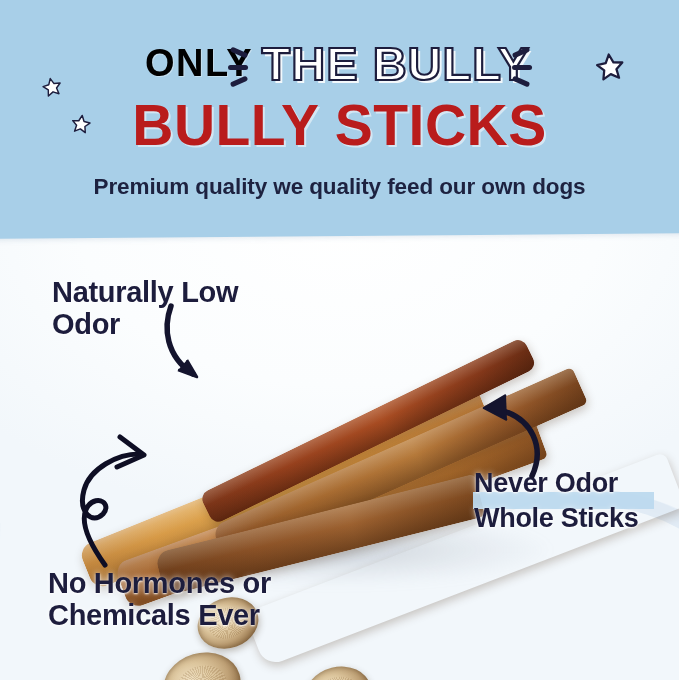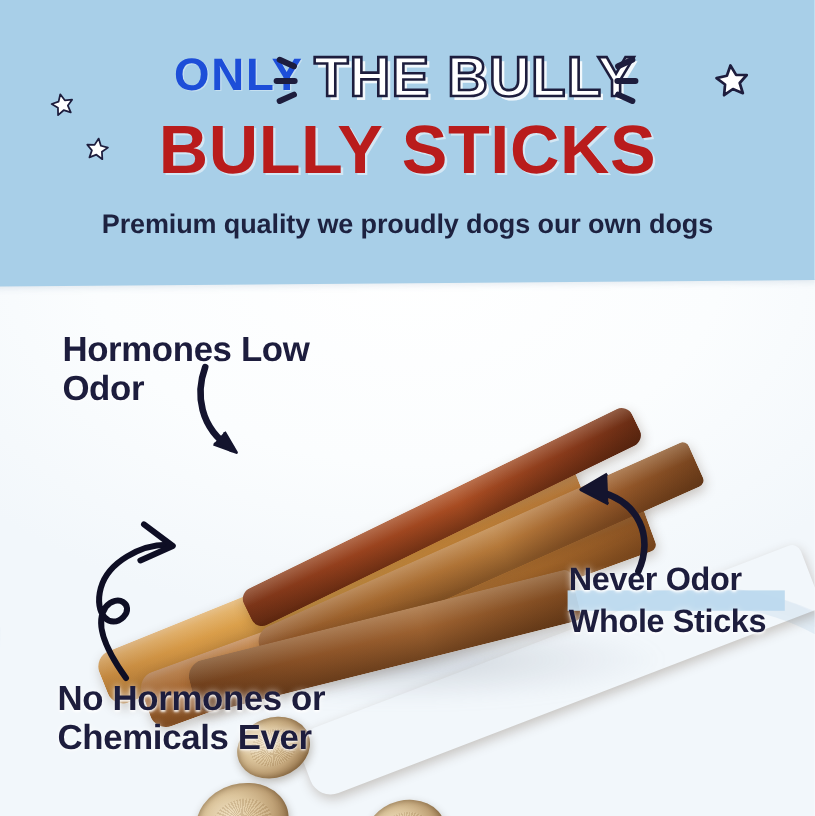--- a/index.html
+++ b/index.html
@@ -199,21 +199,21 @@
     width: 679px;
     text-align: center;
     white-space: nowrap;
   }
   .w-only {
     display: inline-block;
     vertical-align: middle;
     font-size: 38px;
     font-weight: 900;
     letter-spacing: 1.5px;
-    color: #1d4ed8;
+    color: #000000;
     text-shadow: 1px 1px 0 rgba(255,255,255,.35);
   }
   .w-thebest {
     display: inline-block;
     vertical-align: middle;
     font-size: 47px;
     font-weight: 900;
     letter-spacing: 1px;
     color: #ffffff;
     -webkit-text-stroke: 2.2px #1d1d3d;
@@ -354,42 +354,42 @@
           <span></span>
           <span></span>
       </div>
       <div class="burst right">
         <span></span>
           <span></span>
           <span></span>
       </div>
 
       <div class="line-bully">BULLY STICKS</div>
-      <div class="line-sub">Premium quality we proudly dogs our own dogs</div>
+      <div class="line-sub">Premium quality we quality feed our own dogs</div>
 
       <div class="star s-a">
         <svg width="22" height="22" viewBox="0 0 24 24">
           <path d="M12 2.6l2.9 6.2 6.6.8-4.9 4.5 1.3 6.6L12 17.4 6.1 20.7l1.3-6.6L2.5 9.6l6.6-.8z" fill="#ffffff" stroke="#1d1d3d" stroke-width="1.6" stroke-linejoin="round"></path>
         </svg>
       </div>
       <div class="star s-b">
         <svg width="22" height="22" viewBox="0 0 24 24">
           <path d="M12 2.6l2.9 6.2 6.6.8-4.9 4.5 1.3 6.6L12 17.4 6.1 20.7l1.3-6.6L2.5 9.6l6.6-.8z" fill="#ffffff" stroke="#1d1d3d" stroke-width="1.6" stroke-linejoin="round"></path>
         </svg>
       </div>
       <div class="star s-c">
         <svg width="32" height="32" viewBox="0 0 24 24">
           <path d="M12 2.6l2.9 6.2 6.6.8-4.9 4.5 1.3 6.6L12 17.4 6.1 20.7l1.3-6.6L2.5 9.6l6.6-.8z" fill="#ffffff" stroke="#1d1d3d" stroke-width="1.7" stroke-linejoin="round"></path>
         </svg>
       </div>
 
     </div>
   </div>
 
-  <div class="callout low-odor">Hormones Low
+  <div class="callout low-odor">Naturally Low
 Odor</div>
   <div class="arrow a-low">
     <svg width="80" height="90" viewBox="0 0 80 90">
       <path d="M11 6 C3 28, 6 56, 33 74" fill="none" stroke="#14142e" stroke-width="5.5" stroke-linecap="round"></path>
       <path d="M18 70 L37 77 L27 60" fill="#14142e" stroke="#14142e" stroke-width="2.5" stroke-linejoin="round"></path>
     </svg>
   </div>
 
   <div class="callout no-hormones">No Hormones or
 Chemicals Ever</div>

